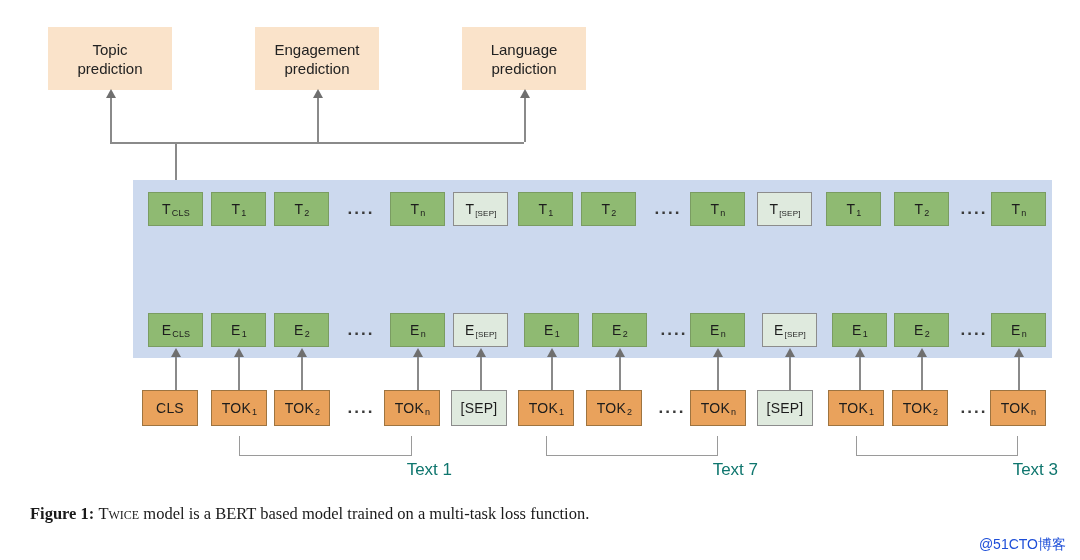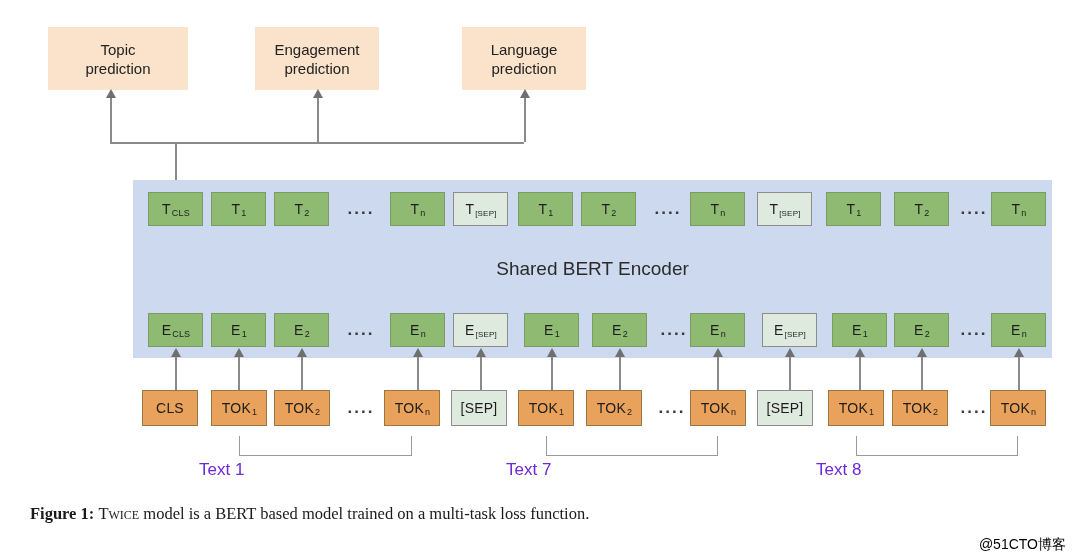--- a/index.html
+++ b/index.html
@@ -76,71 +76,70 @@
   
   .bracket{
     position:absolute;
     box-sizing:border-box;
     border:1.6px solid #9a9a9a;
     border-top:none;
   }
   .group-label{
     position:absolute;
     font-size:17px;
-    color:#6d28d9;
-    text-align:left;
+    color:#0f766e;
+    text-align:right;
     white-space:nowrap;
   }
 
   
   .caption{
     position:absolute;
     left:30px;top:504px;
     font-family:"Liberation Serif", serif;
     font-size:16.5px;
     color:#1a1a1a;
     white-space:nowrap;
   }
   .caption .fignum{font-weight:bold;}
   .caption .smallcaps{font-variant:small-caps;}
   .watermark{
     position:absolute;
     right:14px;bottom:6px;
     font-size:14px;
-    color:#000000;
+    color:#1d4ed8;
     white-space:nowrap;
   }
 </style>
 </head>
 <body>
 
 <div id="figure">
 
   <div id="predictions">
-      <div class="pred-box" style="left: 48px; top: 27px; width: 140px; height: 63px; background: rgb(250, 227, 202);">Topic
+      <div class="pred-box" style="left: 48px; top: 27px; width: 124px; height: 63px; background: rgb(250, 227, 202);">Topic
 prediction</div>
       <div class="pred-box" style="left: 255px; top: 27px; width: 124px; height: 63px; background: rgb(250, 227, 202);">Engagement
 prediction</div>
       <div class="pred-box" style="left: 462px; top: 27px; width: 124px; height: 63px; background: rgb(250, 227, 202);">Language
 prediction</div>
     </div>
 
   <div id="bus-layer">
       <div class="hline" style="left: 110px; top: 142px; width: 414px; background: rgb(138, 138, 138);"></div>
       <div class="vline" style="left: 175px; top: 142px; height: 50px; background: rgb(138, 138, 138);"></div>
       <div class="vline" style="left: 110px; top: 96px; height: 46px; background: rgb(138, 138, 138);"></div>
       <div class="arrow-up" style="left: 105.8px; top: 89px;"></div>
       <div class="vline" style="left: 317px; top: 96px; height: 46px; background: rgb(138, 138, 138);"></div>
       <div class="arrow-up" style="left: 312.8px; top: 89px;"></div>
       <div class="vline" style="left: 524px; top: 96px; height: 46px; background: rgb(138, 138, 138);"></div>
       <div class="arrow-up" style="left: 519.8px; top: 89px;"></div>
     </div>
 
   <div class="encoder-panel" id="encoder-panel" style="left: 133px; top: 180px; width: 919px; height: 178px; background: rgb(204, 217, 238);"></div>
-  <div class="encoder-label" id="encoder-label" style="left: 133px; top: 258px; width: 919px;">Shared BERT Encoder</div>
 
   <div id="output-row">
       <div class="cell green" style="left: 148px; top: 192px; width: 55px; height: 34px;">
         <span>T</span>
         <span class="sub">CLS</span>
       </div>
       <div class="cell green" style="left: 211px; top: 192px; width: 55px; height: 34px;">
         <span>T</span>
         <span class="sub">1</span>
       </div>
@@ -330,21 +329,21 @@
       <div class="arrow-up" style="left: 1014px; top: 348px;"></div>
       <div class="vline" style="left: 1018.2px; top: 226px; height: 87px; background: rgba(138, 138, 138, 0);"></div>
     </div>
 
   <div id="groups">
       <div class="bracket" style="left: 239px; top: 436px; width: 173px; height: 20px;"></div>
       <div class="group-label" style="left: 199px; top: 460px; width: 253px;">Text 1</div>
       <div class="bracket" style="left: 546px; top: 436px; width: 172px; height: 20px;"></div>
       <div class="group-label" style="left: 506px; top: 460px; width: 252px;">Text 7</div>
       <div class="bracket" style="left: 856px; top: 436px; width: 162px; height: 20px;"></div>
-      <div class="group-label" style="left: 816px; top: 460px; width: 242px;">Text 8</div>
+      <div class="group-label" style="left: 816px; top: 460px; width: 242px;">Text 3</div>
     </div>
 
   <div class="caption">
     <span class="fignum">Figure 1:</span>
     <span class="smallcaps">Twice</span><span> model is a BERT based model trained on a multi-task loss function.</span>
   </div>
 
   <div class="watermark">@51CTO博客</div>
 </div>
 

